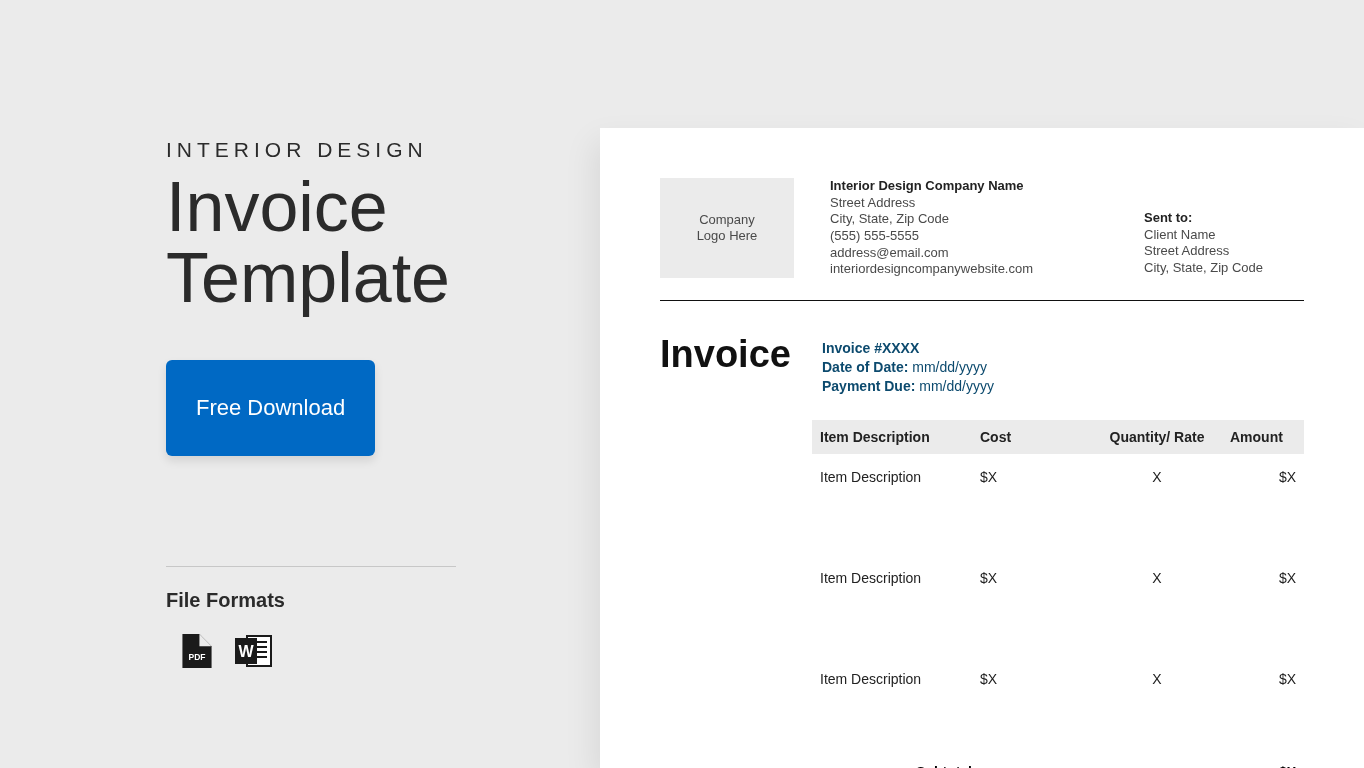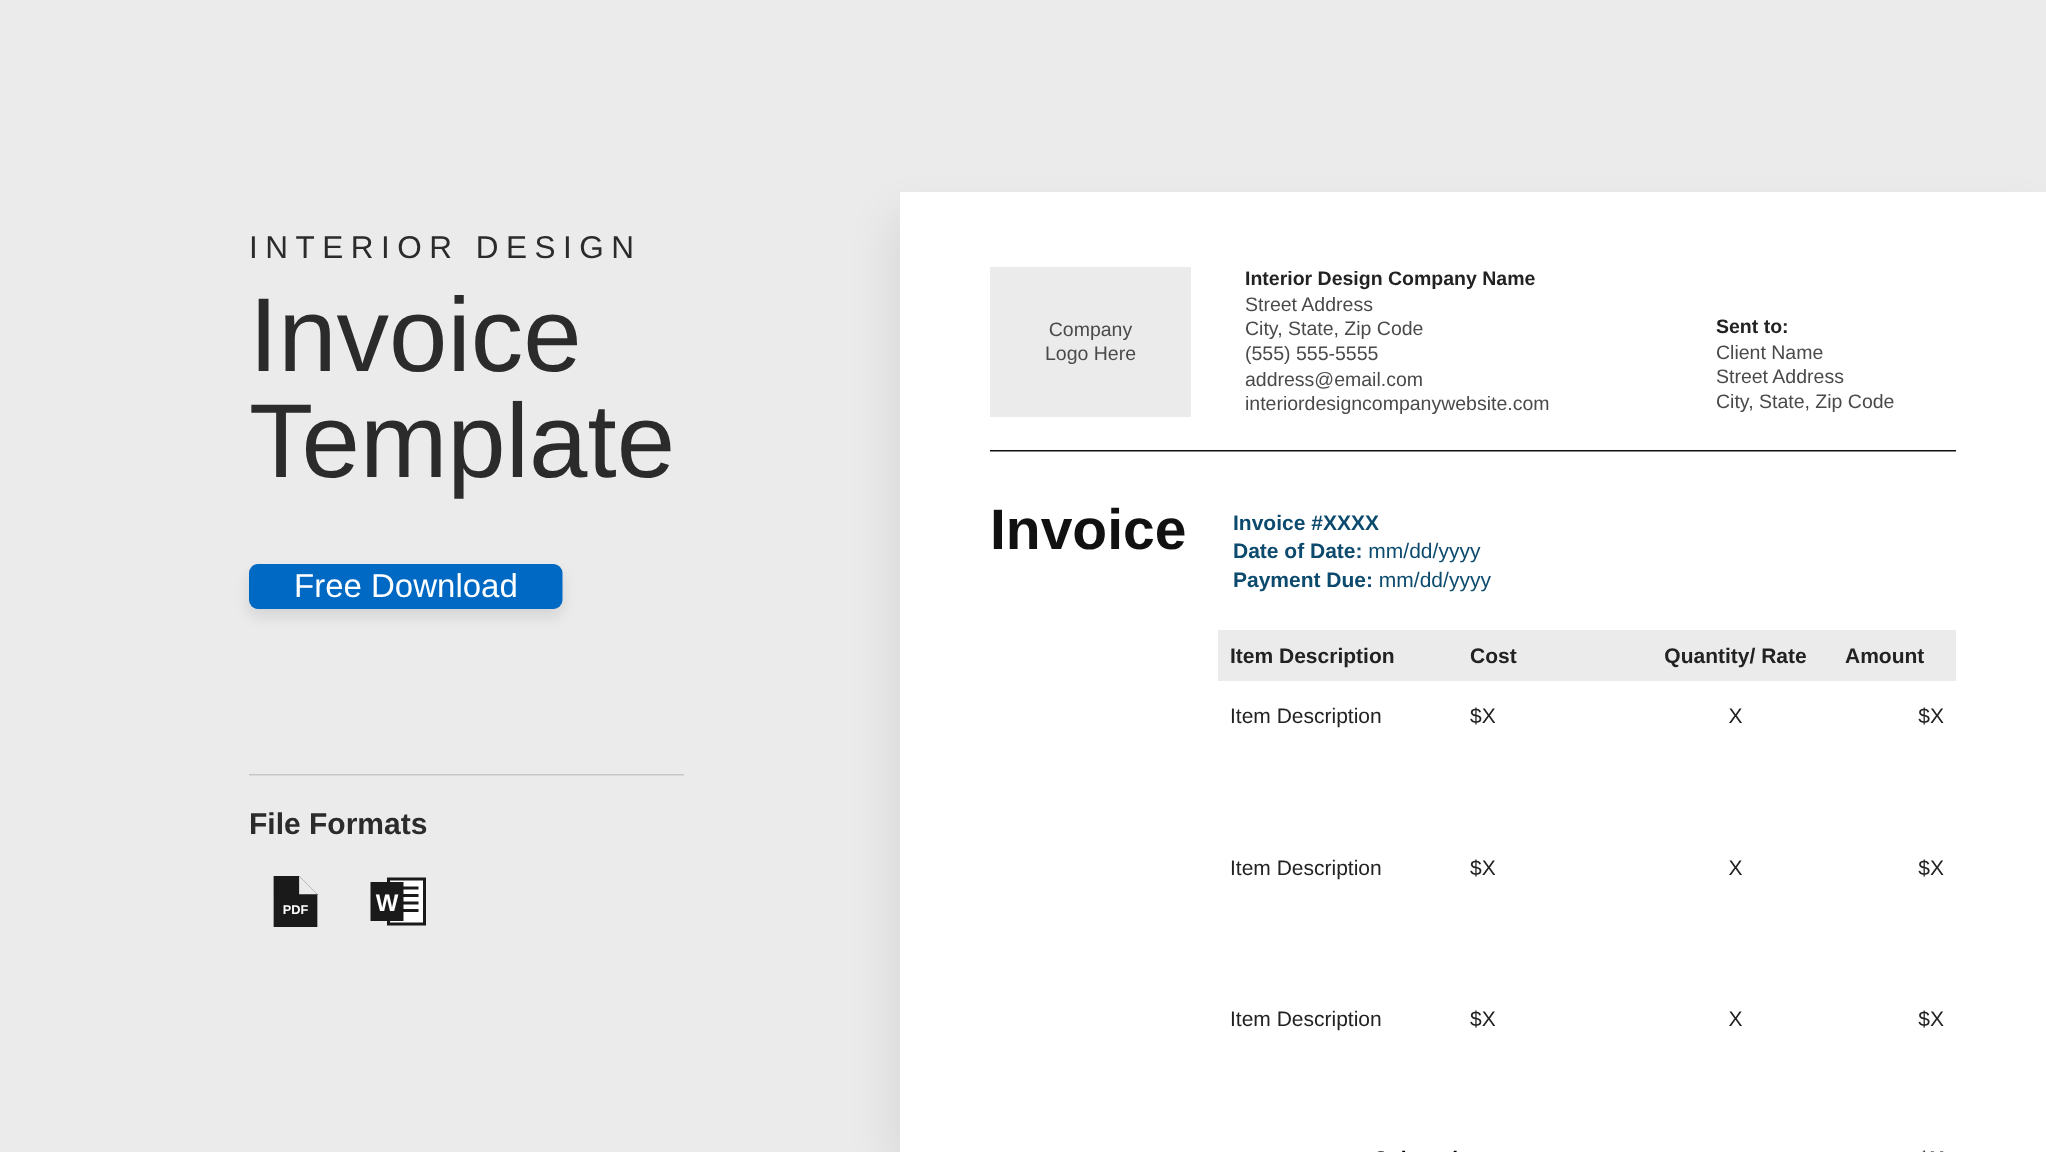--- a/index.html
+++ b/index.html
@@ -7,21 +7,21 @@
     width: 1364px;
     height: 768px;
     background: #ebebeb;
     font-family: -apple-system, BlinkMacSystemFont, "Segoe UI", Helvetica, Arial, sans-serif;
     overflow: hidden;
     position: relative;
   }
   .left-panel {
     position: absolute;
     left: 166px;
-    top: 154px;
+    top: 138px;
     width: 400px;
   }
   .eyebrow {
     font-size: 21px;
     letter-spacing: 5px;
     color: #2b2b2b;
     font-weight: 400;
     margin-bottom: 10px;
   }
   .title {
@@ -30,42 +30,42 @@
     font-weight: 500;
     color: #2b2b2b;
     margin-bottom: 45px;
   }
   .download-btn {
     display: inline-block;
     background: #0069c4;
     color: #fff;
     font-size: 22px;
     font-weight: 400;
-    padding: 2px 30px;
+    padding: 35px 30px;
     border-radius: 6px;
     box-shadow: 0 5px 10px rgba(0,0,0,0.1);
     cursor: pointer;
     border: none;
   }
   .divider {
     margin-top: 110px;
     width: 290px;
     height: 1px;
     background: #c7c7c7;
   }
   .formats-label {
     margin-top: 22px;
     font-size: 20px;
     font-weight: 600;
     color: #2b2b2b;
   }
   .format-icons {
     margin-top: 22px;
     display: flex;
-    gap: 30px;
+    gap: 18px;
     padding-left: 16px;
   }
   .icon-box { width: 34px; height: 34px; }
 
   .doc {
     position: absolute;
     left: 600px;
     top: 128px;
     width: 764px;
     background: #fff;

